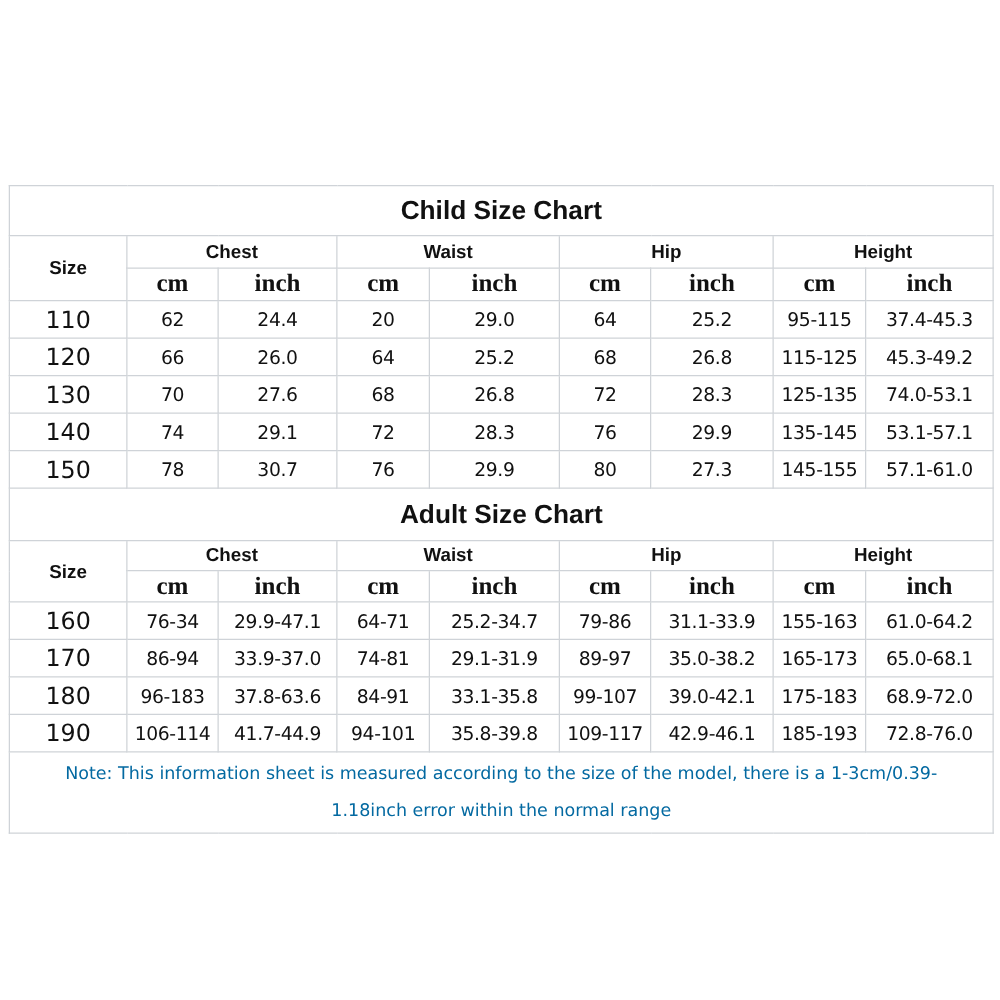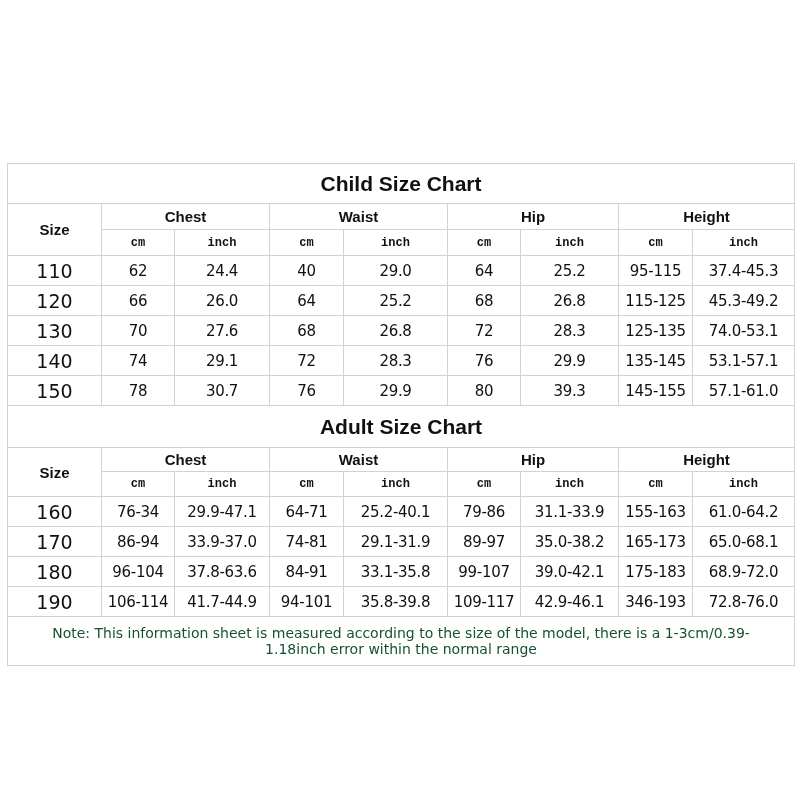--- a/index.html
+++ b/index.html
@@ -1,31 +1,31 @@
 <!DOCTYPE html>
 <html><head>
 <meta charset="utf-8">
 <style>
   html, body { margin:0; padding:0; background:#ffffff; }
   body { width:800px; height:800px; position:relative; overflow:hidden; }
   table.chart {
-    position:absolute; left:7px; top:163px; width:787px;
+    position:absolute; left:7px; top:148px; width:787px;
     border-collapse:collapse; table-layout:fixed;
     color:#111;
   }
   table.chart td {
     border:1px solid #cfd3d8; text-align:center; vertical-align:middle;
     padding:0; overflow:hidden; white-space:nowrap;
   }
   .title { font-family:"Liberation Sans", sans-serif; font-weight:bold; font-size:21px; }
   .hdr { font-family:"Liberation Sans", sans-serif; font-weight:bold; font-size:15px; }
-  .sub { font-family:Liberation Mono, monospace; font-weight:bold; font-size:12px; }
+  .sub { font-family:Liberation Serif, serif; font-weight:bold; font-size:20px; }
   .size { font-family:"DejaVu Sans", sans-serif; font-size:19px; }
   .val { font-family:"DejaVu Sans", sans-serif; font-size:15px; letter-spacing:-0.3px; }
-  .note { font-family:"DejaVu Sans", sans-serif; font-size:14px; white-space:normal !important; line-height:16px; color:#14532d; padding:2px 20px !important; }
+  .note { font-family:"DejaVu Sans", sans-serif; font-size:14px; white-space:normal !important; line-height:30px; color:#0369a1; padding:2px 20px !important; }
   tr.t-child { height:40px; }
   tr.t-adult { height:42px; }
   tr.h1 { height:26px; }
   tr.h1a { height:24px; }
   tr.h2 { height:26px; }
   tr.h2a { height:25px; }
   tr.d { height:30px; }
   tr.n { height:49px; }
 </style>
 </head>
@@ -63,21 +63,21 @@
       <td class="sub">inch</td>
       <td class="sub">cm</td>
       <td class="sub">inch</td>
     </tr>
   </tbody>
   <tbody id="child-rows">
       <tr class="d">
         <td class="size">110</td>
         <td class="val">62</td>
         <td class="val">24.4</td>
-        <td class="val">40</td>
+        <td class="val">20</td>
         <td class="val">29.0</td>
         <td class="val">64</td>
         <td class="val">25.2</td>
         <td class="val">95-115</td>
         <td class="val">37.4-45.3</td>
       </tr>
       <tr class="d">
         <td class="size">120</td>
         <td class="val">66</td>
         <td class="val">26.0</td>
@@ -110,21 +110,21 @@
         <td class="val">135-145</td>
         <td class="val">53.1-57.1</td>
       </tr>
       <tr class="d">
         <td class="size">150</td>
         <td class="val">78</td>
         <td class="val">30.7</td>
         <td class="val">76</td>
         <td class="val">29.9</td>
         <td class="val">80</td>
-        <td class="val">39.3</td>
+        <td class="val">27.3</td>
         <td class="val">145-155</td>
         <td class="val">57.1-61.0</td>
       </tr>
     </tbody>
   <tbody id="adult-body">
     <tr class="t-adult">
       <td colspan="9" class="title">Adult Size Chart</td>
     </tr>
     <tr class="h1a">
       <td rowspan="2" class="hdr">Size</td>
@@ -143,57 +143,57 @@
       <td class="sub">cm</td>
       <td class="sub">inch</td>
     </tr>
   </tbody>
   <tbody id="adult-rows">
       <tr class="d">
         <td class="size">160</td>
         <td class="val">76-34</td>
         <td class="val">29.9-47.1</td>
         <td class="val">64-71</td>
-        <td class="val">25.2-40.1</td>
+        <td class="val">25.2-34.7</td>
         <td class="val">79-86</td>
         <td class="val">31.1-33.9</td>
         <td class="val">155-163</td>
         <td class="val">61.0-64.2</td>
       </tr>
       <tr class="d">
         <td class="size">170</td>
         <td class="val">86-94</td>
         <td class="val">33.9-37.0</td>
         <td class="val">74-81</td>
         <td class="val">29.1-31.9</td>
         <td class="val">89-97</td>
         <td class="val">35.0-38.2</td>
         <td class="val">165-173</td>
         <td class="val">65.0-68.1</td>
       </tr>
       <tr class="d">
         <td class="size">180</td>
-        <td class="val">96-104</td>
+        <td class="val">96-183</td>
         <td class="val">37.8-63.6</td>
         <td class="val">84-91</td>
         <td class="val">33.1-35.8</td>
         <td class="val">99-107</td>
         <td class="val">39.0-42.1</td>
         <td class="val">175-183</td>
         <td class="val">68.9-72.0</td>
       </tr>
       <tr class="d">
         <td class="size">190</td>
         <td class="val">106-114</td>
         <td class="val">41.7-44.9</td>
         <td class="val">94-101</td>
         <td class="val">35.8-39.8</td>
         <td class="val">109-117</td>
         <td class="val">42.9-46.1</td>
-        <td class="val">346-193</td>
+        <td class="val">185-193</td>
         <td class="val">72.8-76.0</td>
       </tr>
     </tbody>
   <tbody>
     <tr class="n">
       <td colspan="9" class="note">Note: This information sheet is measured according to the size of the model, there is a 1-3cm/0.39-1.18inch error within the normal range</td>
     </tr>
   </tbody>
 </table>
 

